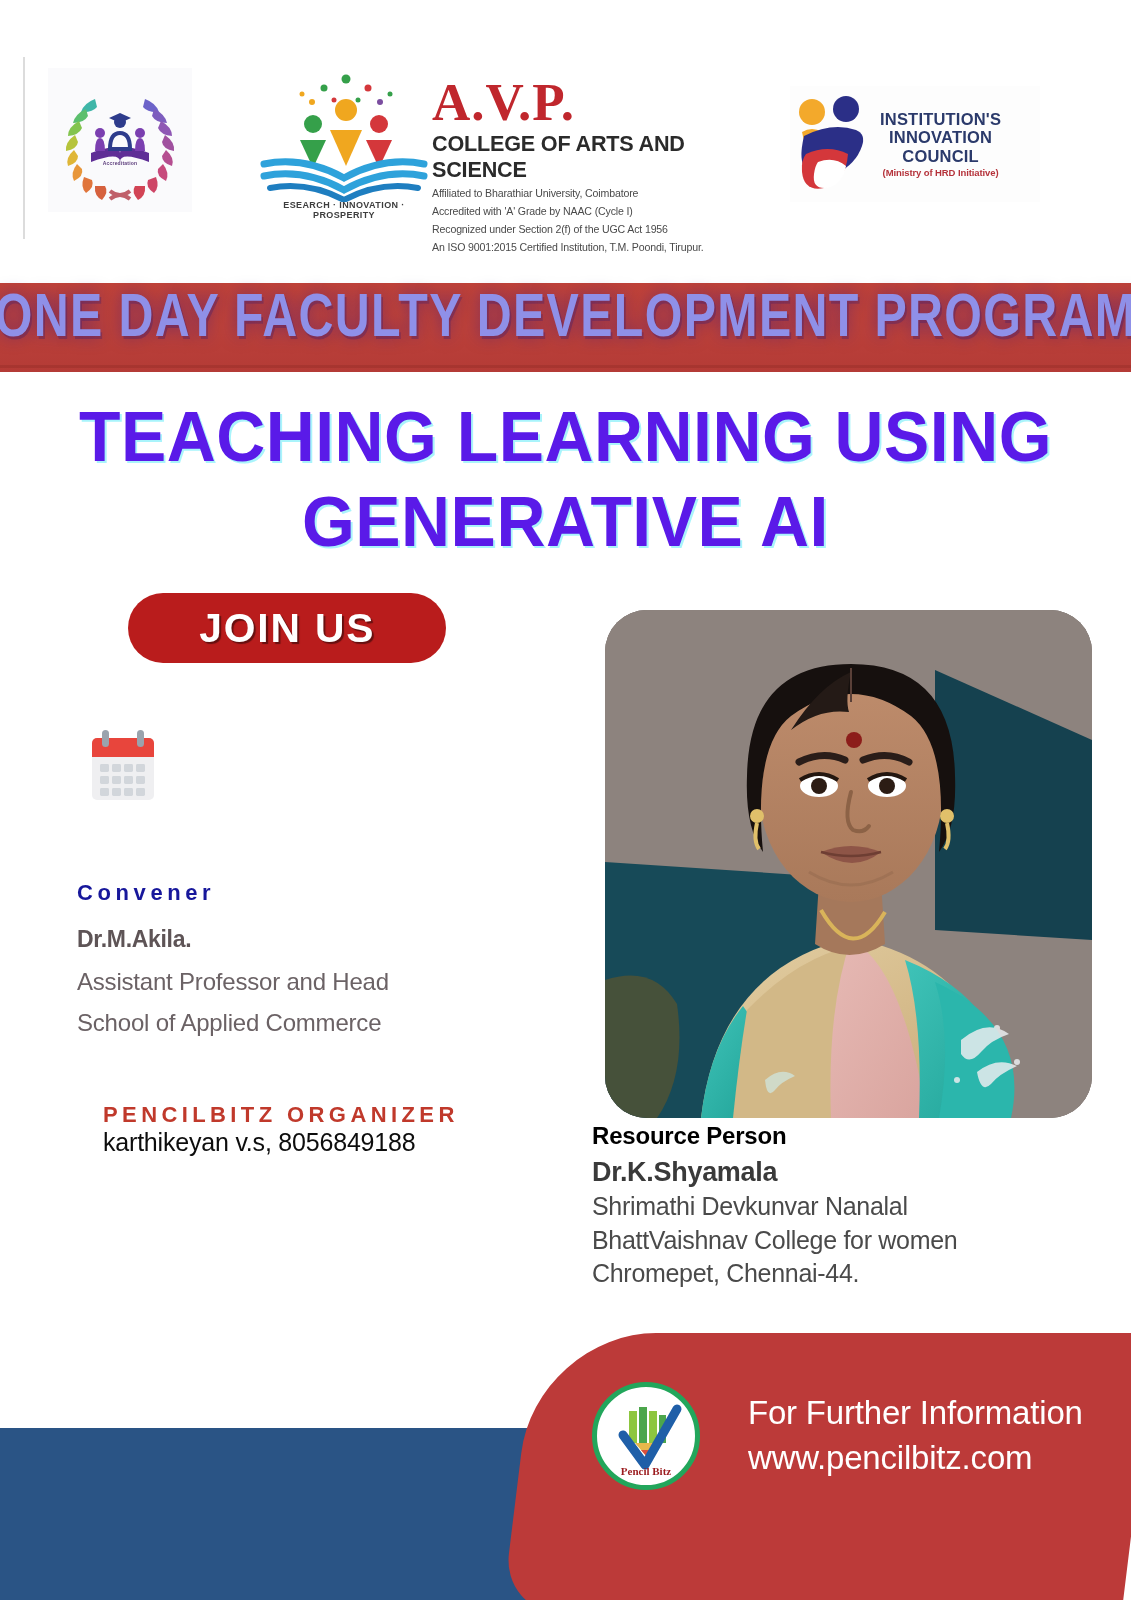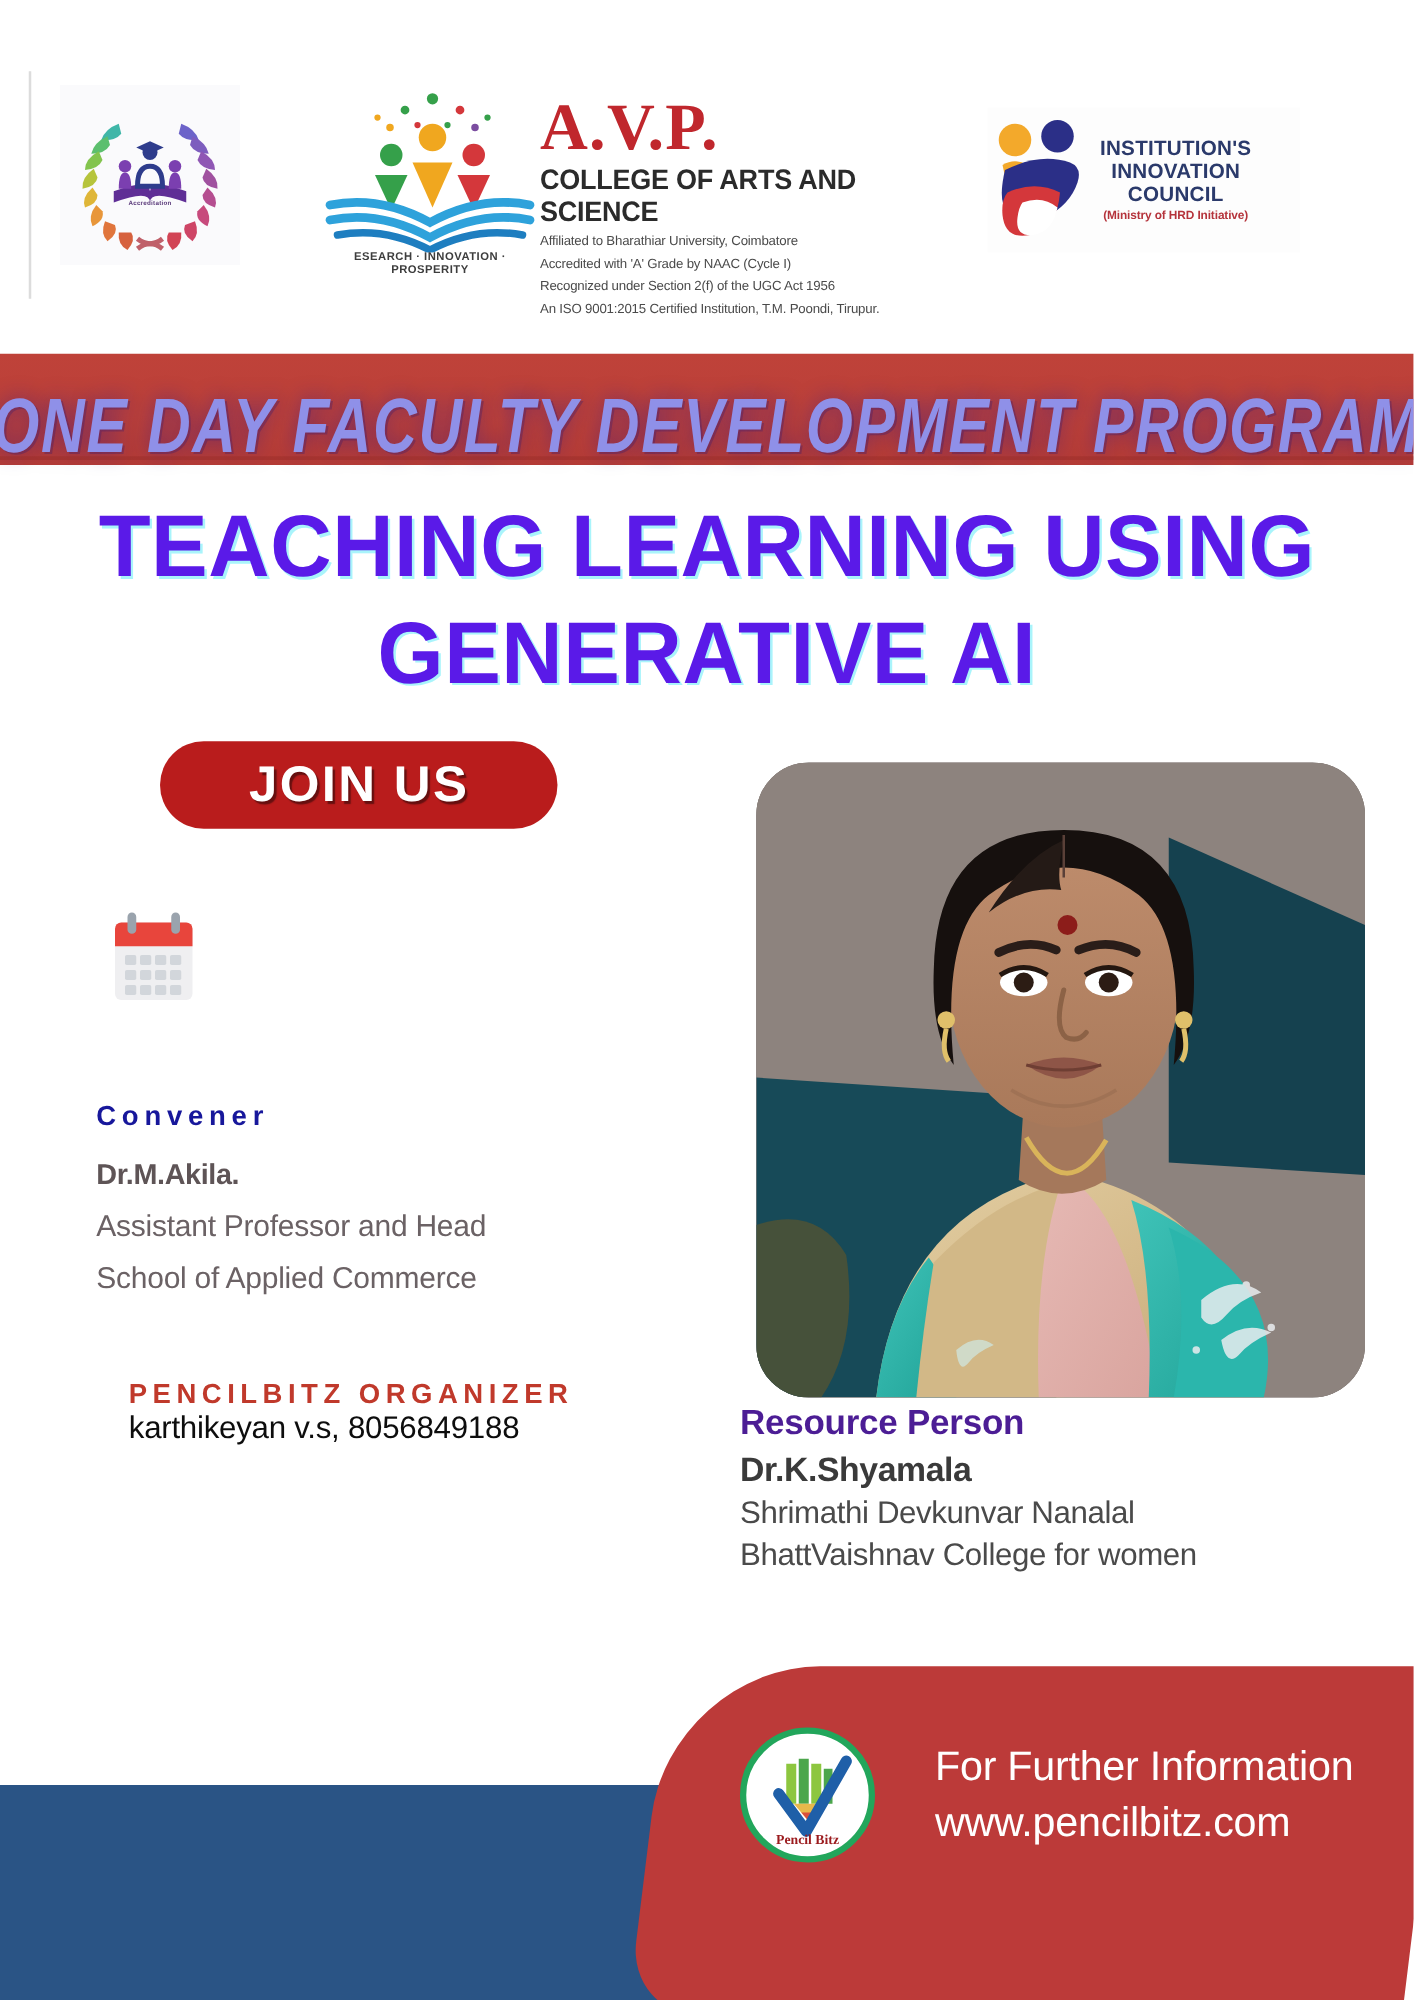--- a/index.html
+++ b/index.html
@@ -89,21 +89,21 @@
   .iic-min {
     font-size: 9.5px; font-weight: bold; color: #b5333b;
     margin-top: 2px; letter-spacing: -.1px;
   }
 
   
   .red-banner {
     position: absolute; left: 0; top: 283px;
     width: 1131px; height: 89px;
     background: linear-gradient(180deg,#bf4239 0%,#bb403a 55%,#b43b36 100%);
-    display: flex; align-items: flex-end; justify-content: center; font-style: italic;
+    display: flex; align-items: flex-start; justify-content: center;
   }
   .red-banner::after {
     content: ""; position: absolute; left: 0; bottom: 4px;
     width: 100%; height: 3px; background: rgba(150,45,40,.45);
   }
   .banner-text {
     font-family: "Liberation Sans Narrow","Liberation Sans", sans-serif;
     font-size: 55px; font-weight: bold; color: #8f90e8;
     letter-spacing: 1.5px;
     transform: scaleX(.88) scaleY(1.12); transform-origin: center;
@@ -187,21 +187,21 @@
     position: absolute; left: 605px; top: 610px;
     width: 487px; height: 508px;
     border-radius: 42px; overflow: hidden;
     background: #6f6663;
   }
   .rp-photo svg { display: block; width: 487px; height: 508px; }
 
   
   .rp-text { position: absolute; left: 592px; top: 1122px; width: 500px; }
   .rp-head {
-    font-size: 28px; font-weight: bold; color: #4c1d95;
+    font-size: 24px; font-weight: bold; color: #000000;
     letter-spacing: -.2px;
   }
   .rp-name {
     font-size: 27px; font-weight: bold; color: #3a3a3a;
     margin-top: 7px; letter-spacing: -.3px;
   }
   .rp-aff {
     font-size: 25px; color: #4a4a4a; line-height: 1.22;
     margin-top: 3px; letter-spacing: -.3px;
   }
@@ -489,20 +489,21 @@
       <circle cx="342" cy="206" r="7" fill="#E0C06A"></circle>
       <path d="M342 213 q4 18 -2 26" stroke="#E0C06A" stroke-width="4" fill="none"></path>
     </svg>
   </div>
 
   <div class="rp-text">
     <div class="rp-head">Resource Person</div>
     <div class="rp-name">Dr.K.Shyamala</div>
     <div class="rp-aff">Shrimathi Devkunvar Nanalal</div>
     <div class="rp-aff">BhattVaishnav College for women</div>
+    <div class="rp-aff">Chromepet, Chennai-44.</div>
   </div>
 
   <div class="footer-blue"></div>
   <div class="footer-red"></div>
 
   <div class="footer-content">
     <div class="pb-logo">
       <svg viewBox="0 0 94 94">
 
         <rect x="30" y="22" width="8" height="32" fill="#8DC63F"></rect>

